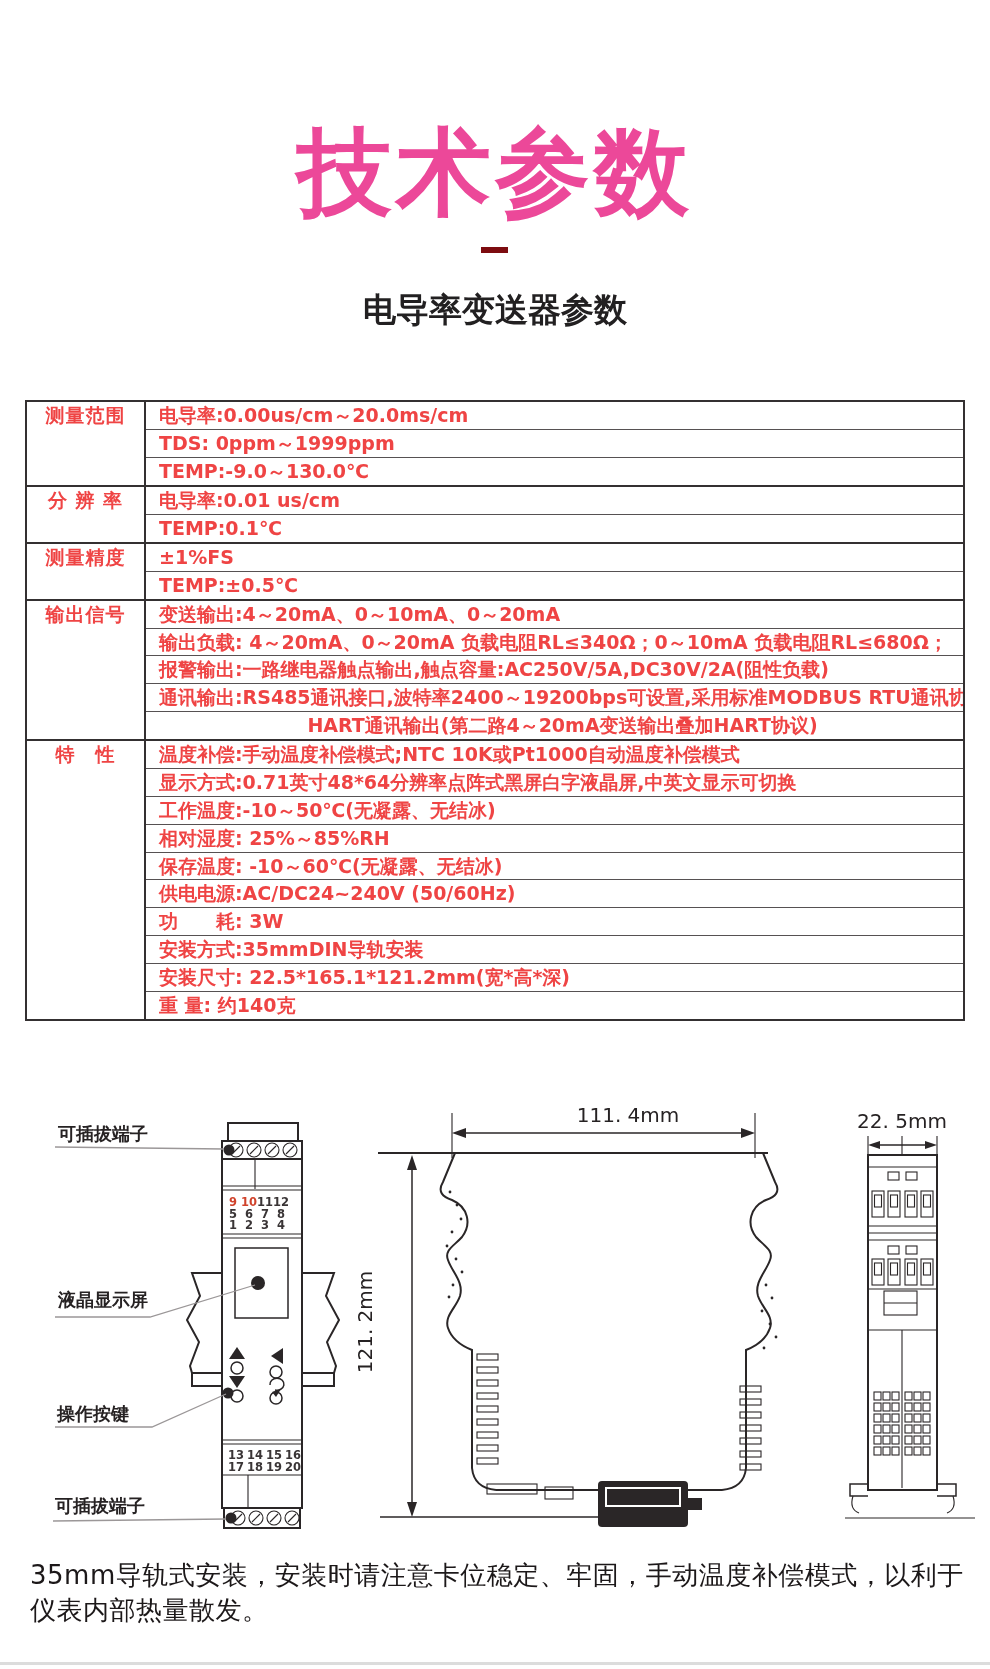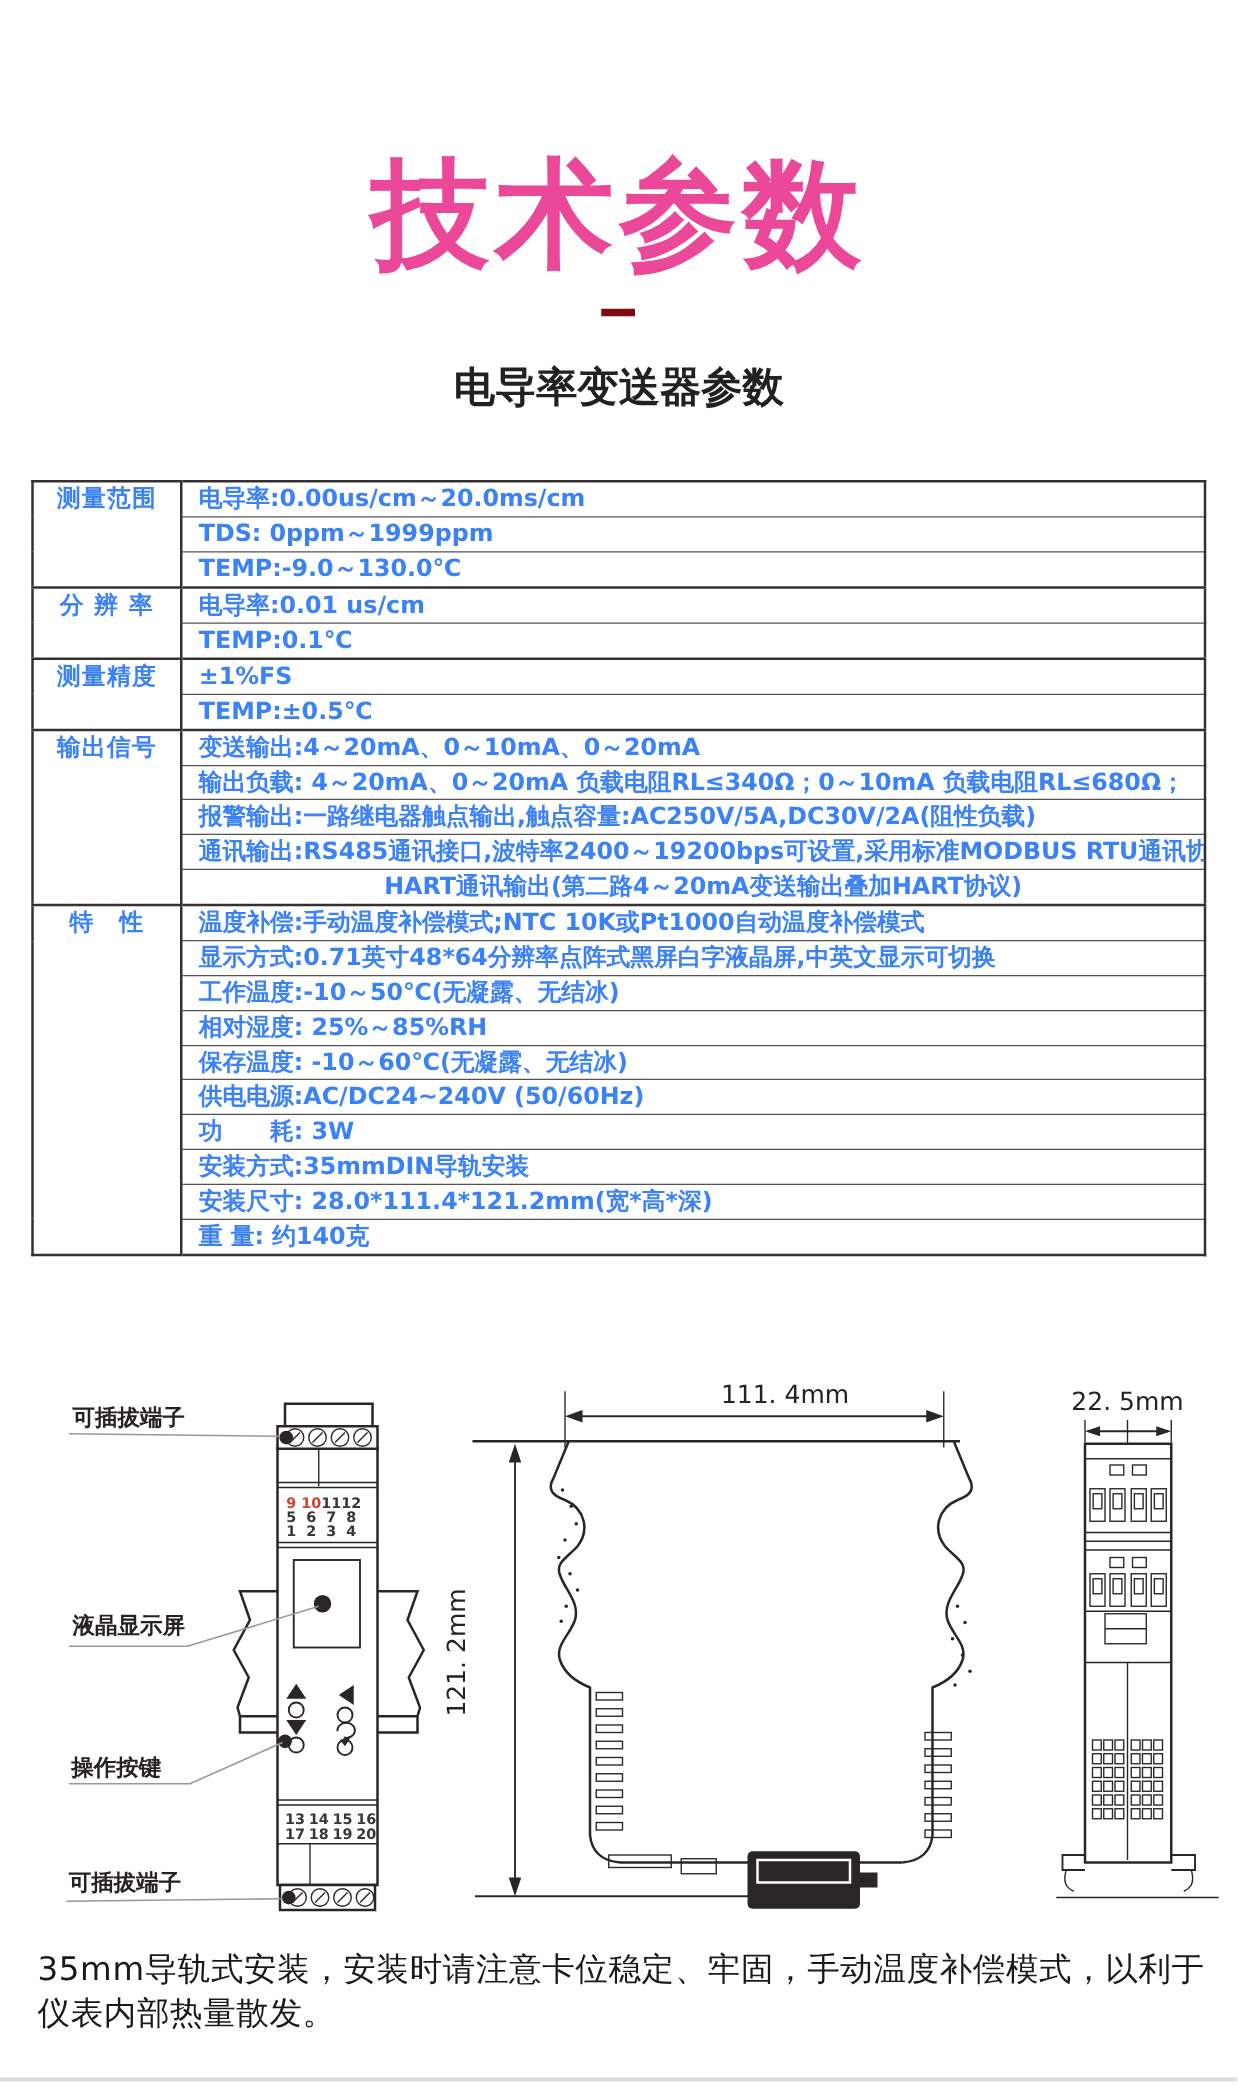--- a/index.html
+++ b/index.html
@@ -16,24 +16,24 @@
   }
   .title-dash {
     position:absolute; top:247px; left:481px;
     width:27px; height:6px; background:#7d0c10;
   }
   .subtitle {
     position:absolute; top:288px; left:0; width:100%;
     text-align:center; font-size:33px; font-weight:bold; color:#222021;
   }
   table.spec {
-    position:absolute; top:384px; left:25px;
+    position:absolute; top:400px; left:25px;
     width:940px; height:621px;
     border-collapse:collapse; table-layout:fixed;
-    font-size:19px; color:#3b82f6;
+    font-size:19px; color:#ef4444;
   }
   table.spec td {
     border-top:1.6px solid #565152;
     padding:0 0 0 13px; white-space:nowrap; overflow:hidden;
     font-weight:700; line-height:1.1;
   }
   table.spec { border:2.6px solid #343031; }
   table.spec td.cat {
     width:113px; text-align:center; vertical-align:top;
     padding:3px 2px 0 2px; border-right:2.2px solid #343031;
@@ -130,21 +130,21 @@
         <tr>
           <td class="val">供电电源:AC/DC24~240V (50/60Hz)</td>
         </tr>
         <tr>
           <td class="val">功　　耗: 3W</td>
         </tr>
         <tr>
           <td class="val">安装方式:35mmDIN导轨安装</td>
         </tr>
         <tr>
-          <td class="val">安装尺寸: 28.0*111.4*121.2mm(宽*高*深)</td>
+          <td class="val">安装尺寸: 22.5*165.1*121.2mm(宽*高*深)</td>
         </tr>
         <tr>
           <td class="val">重  量: 约140克</td>
         </tr>
       </tbody>
   </table>
 
   <svg class="diagram" width="990" height="515" viewBox="0 1030 990 515" xmlns="http://www.w3.org/2000/svg">
 
     <g>

